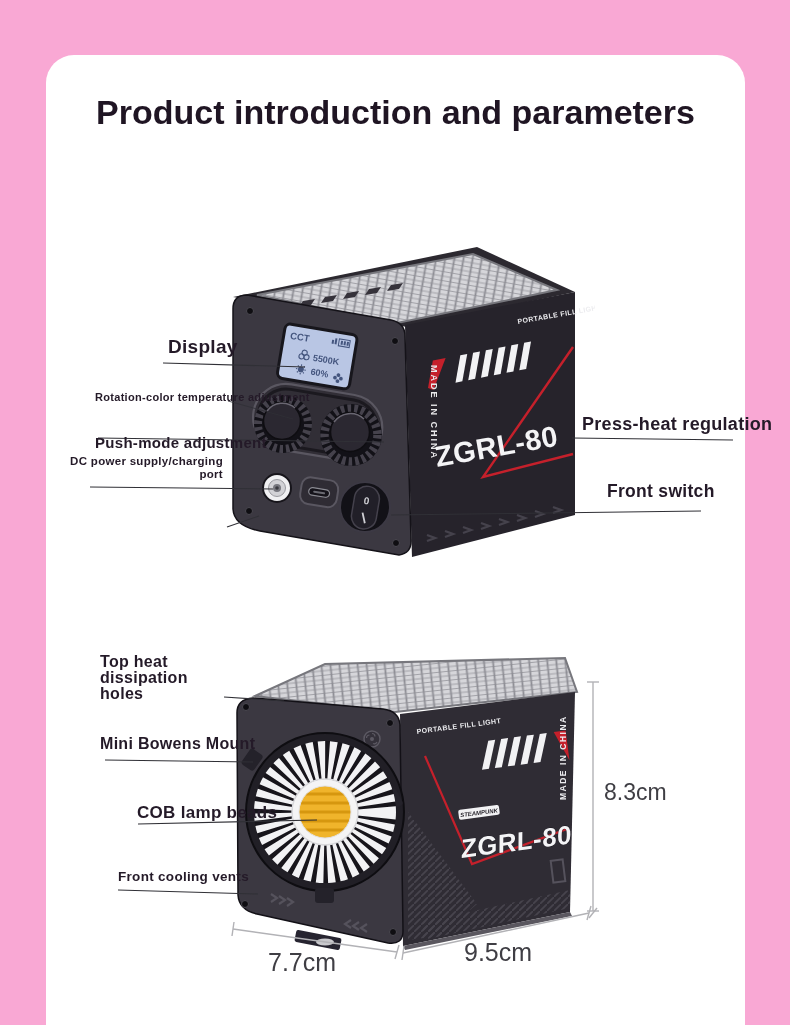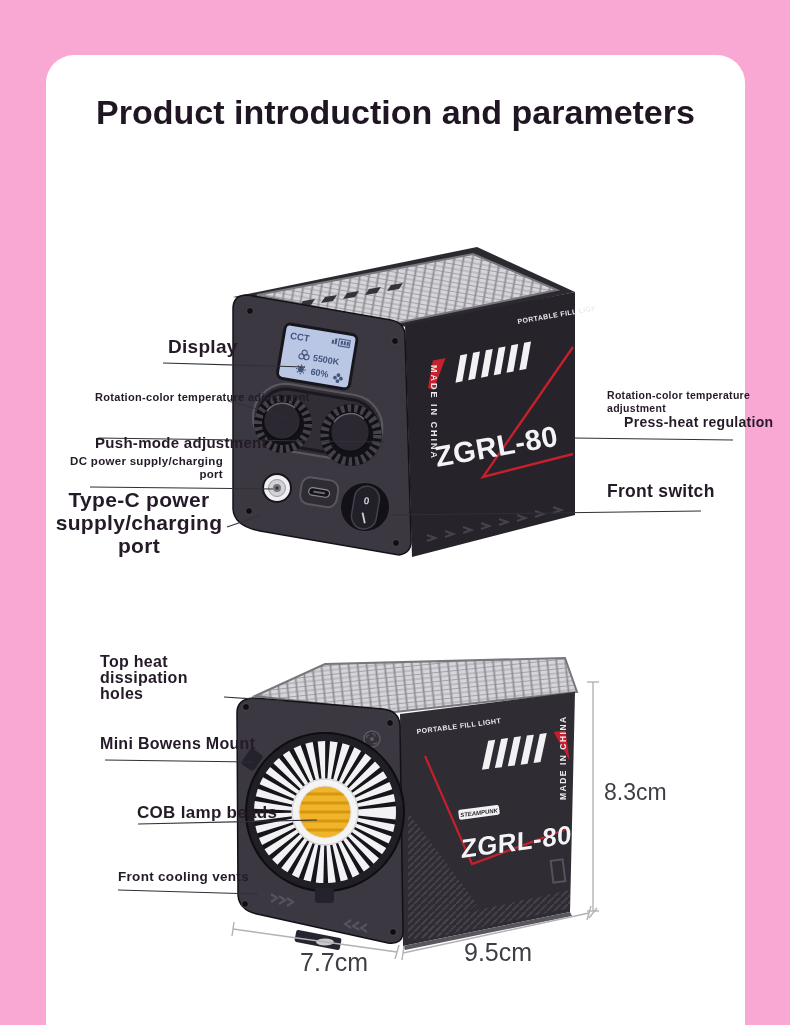--- a/index.html
+++ b/index.html
@@ -10,28 +10,28 @@
   .title{position:absolute;left:46px;top:93px;width:699px;text-align:center;
          font-size:34px;font-weight:700;color:#1f1523;letter-spacing:0;}
   .lbl{position:absolute;color:#241a28;font-weight:700;white-space:nowrap;letter-spacing:0.3px;}
   .dim{position:absolute;color:#3f3e44;font-weight:400;white-space:nowrap;}
   .t-display{left:168px;top:336px;font-size:19px;}
   .t-rot-left{left:95px;top:391px;font-size:11px;}
   .t-push{left:95px;top:410px;font-size:15px;margin-top:24px;}
   .t-dc{left:60px;top:455px;width:163px;text-align:right;font-size:11.5px;line-height:13px;}
   .t-typec{left:40px;top:488px;width:198px;text-align:center;font-size:21px;line-height:23px;white-space:normal;}
   .t-rot-right{left:607px;top:389px;font-size:10.5px;line-height:12.5px;}
-  .t-press{left:624px;top:414px;font-size:14px;}
+  .t-press{left:582px;top:414px;font-size:18px;}
   .t-power{left:607px;top:481px;font-size:17.5px;}
   .t-topheat{left:100px;top:654px;width:123px;text-align:left;font-size:16px;line-height:16px;}
   .t-bowens{left:100px;top:735px;font-size:16px;}
   .t-cob{left:137px;top:803px;font-size:17px;}
   .t-cooling{left:118px;top:869px;font-size:13.5px;}
   .d-height{left:604px;top:779px;font-size:23px;}
-  .d-width{left:268px;top:948px;font-size:25px;margin-left:32px;}
+  .d-width{left:268px;top:948px;font-size:25px;}
   .d-depth{left:464px;top:938px;font-size:25px;}
   svg.dev{position:absolute;}
   .dev1{left:215px;top:243px;width:380px;height:325px;}
   .dev2{left:225px;top:652px;width:380px;height:310px;}
   .overlay{position:absolute;left:0;top:0;width:790px;height:1025px;pointer-events:none;}
 </style>
 </head>
 <body>
 
 <div class="page">
@@ -276,28 +276,20 @@
     </g>
   </svg>
 
   <div class="lbl t-display">Display</div>
   <div class="lbl t-rot-left">Rotation-color temperature adjustment</div>
   <div class="lbl t-push">Push-mode adjustment</div>
   <div class="lbl t-dc">
     <div>DC power supply/charging</div>
     <div>port</div>
   </div>
-  <div class="lbl t-typec">
-    <div>Type-C power</div>
-    <div>supply/charging port</div>
-  </div>
-  <div class="lbl t-rot-right">
-    <div>Rotation-color temperature</div>
-    <div>adjustment</div>
-  </div>
   <div class="lbl t-press">Press-heat regulation</div>
   <div class="lbl t-power">Front switch</div>
 
   <div class="lbl t-topheat">
     <div>Top heat</div>
     <div>dissipation</div>
     <div>holes</div>
   </div>
   <div class="lbl t-bowens">Mini Bowens Mount</div>
   <div class="lbl t-cob">COB lamp beads</div>

